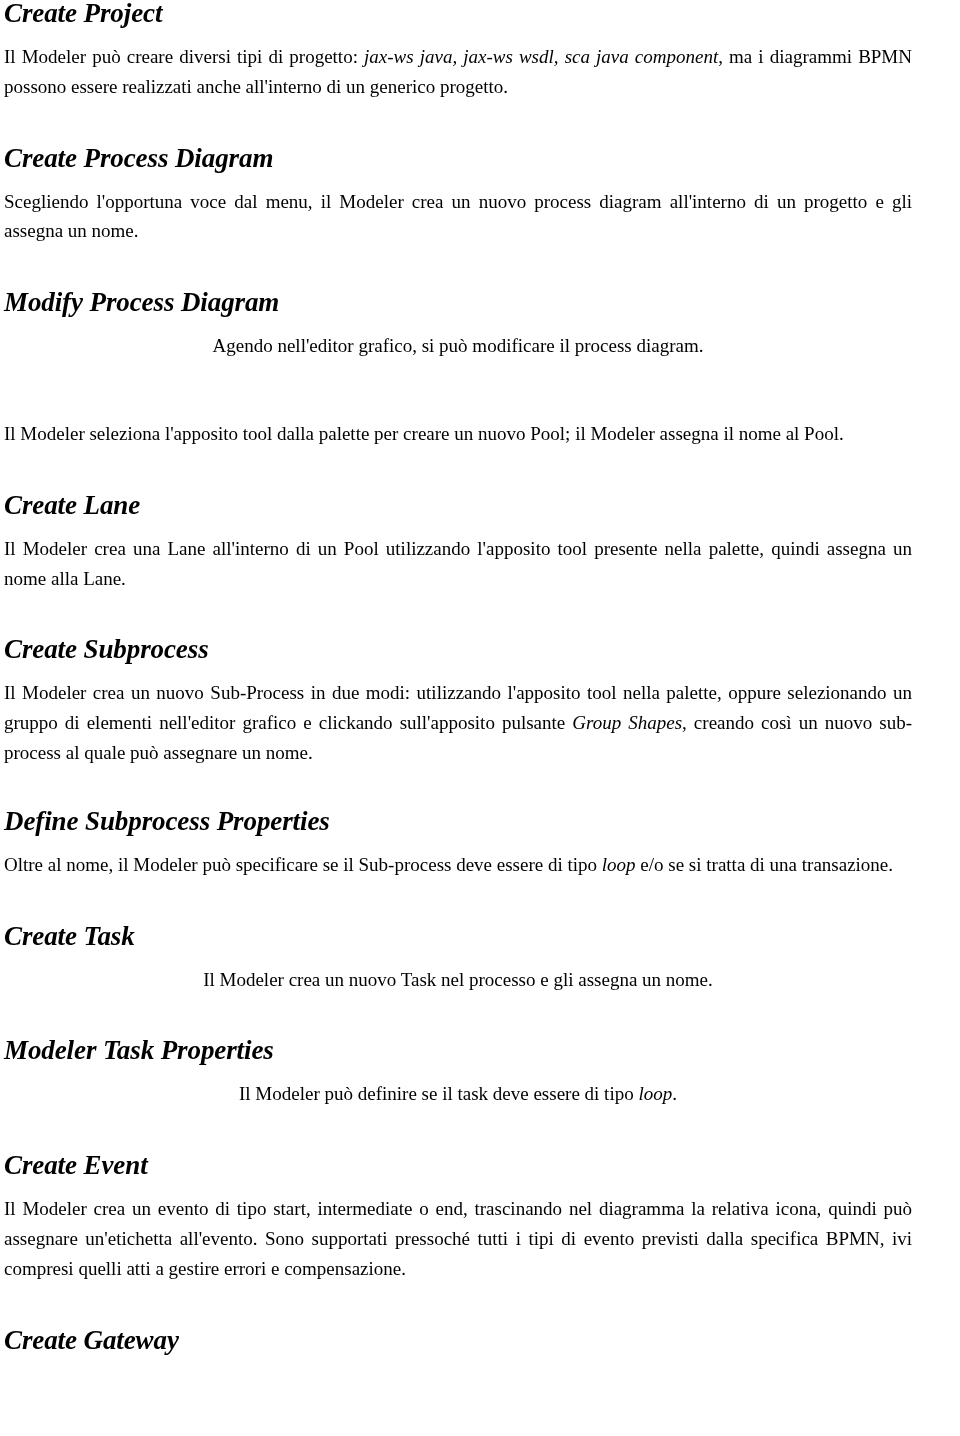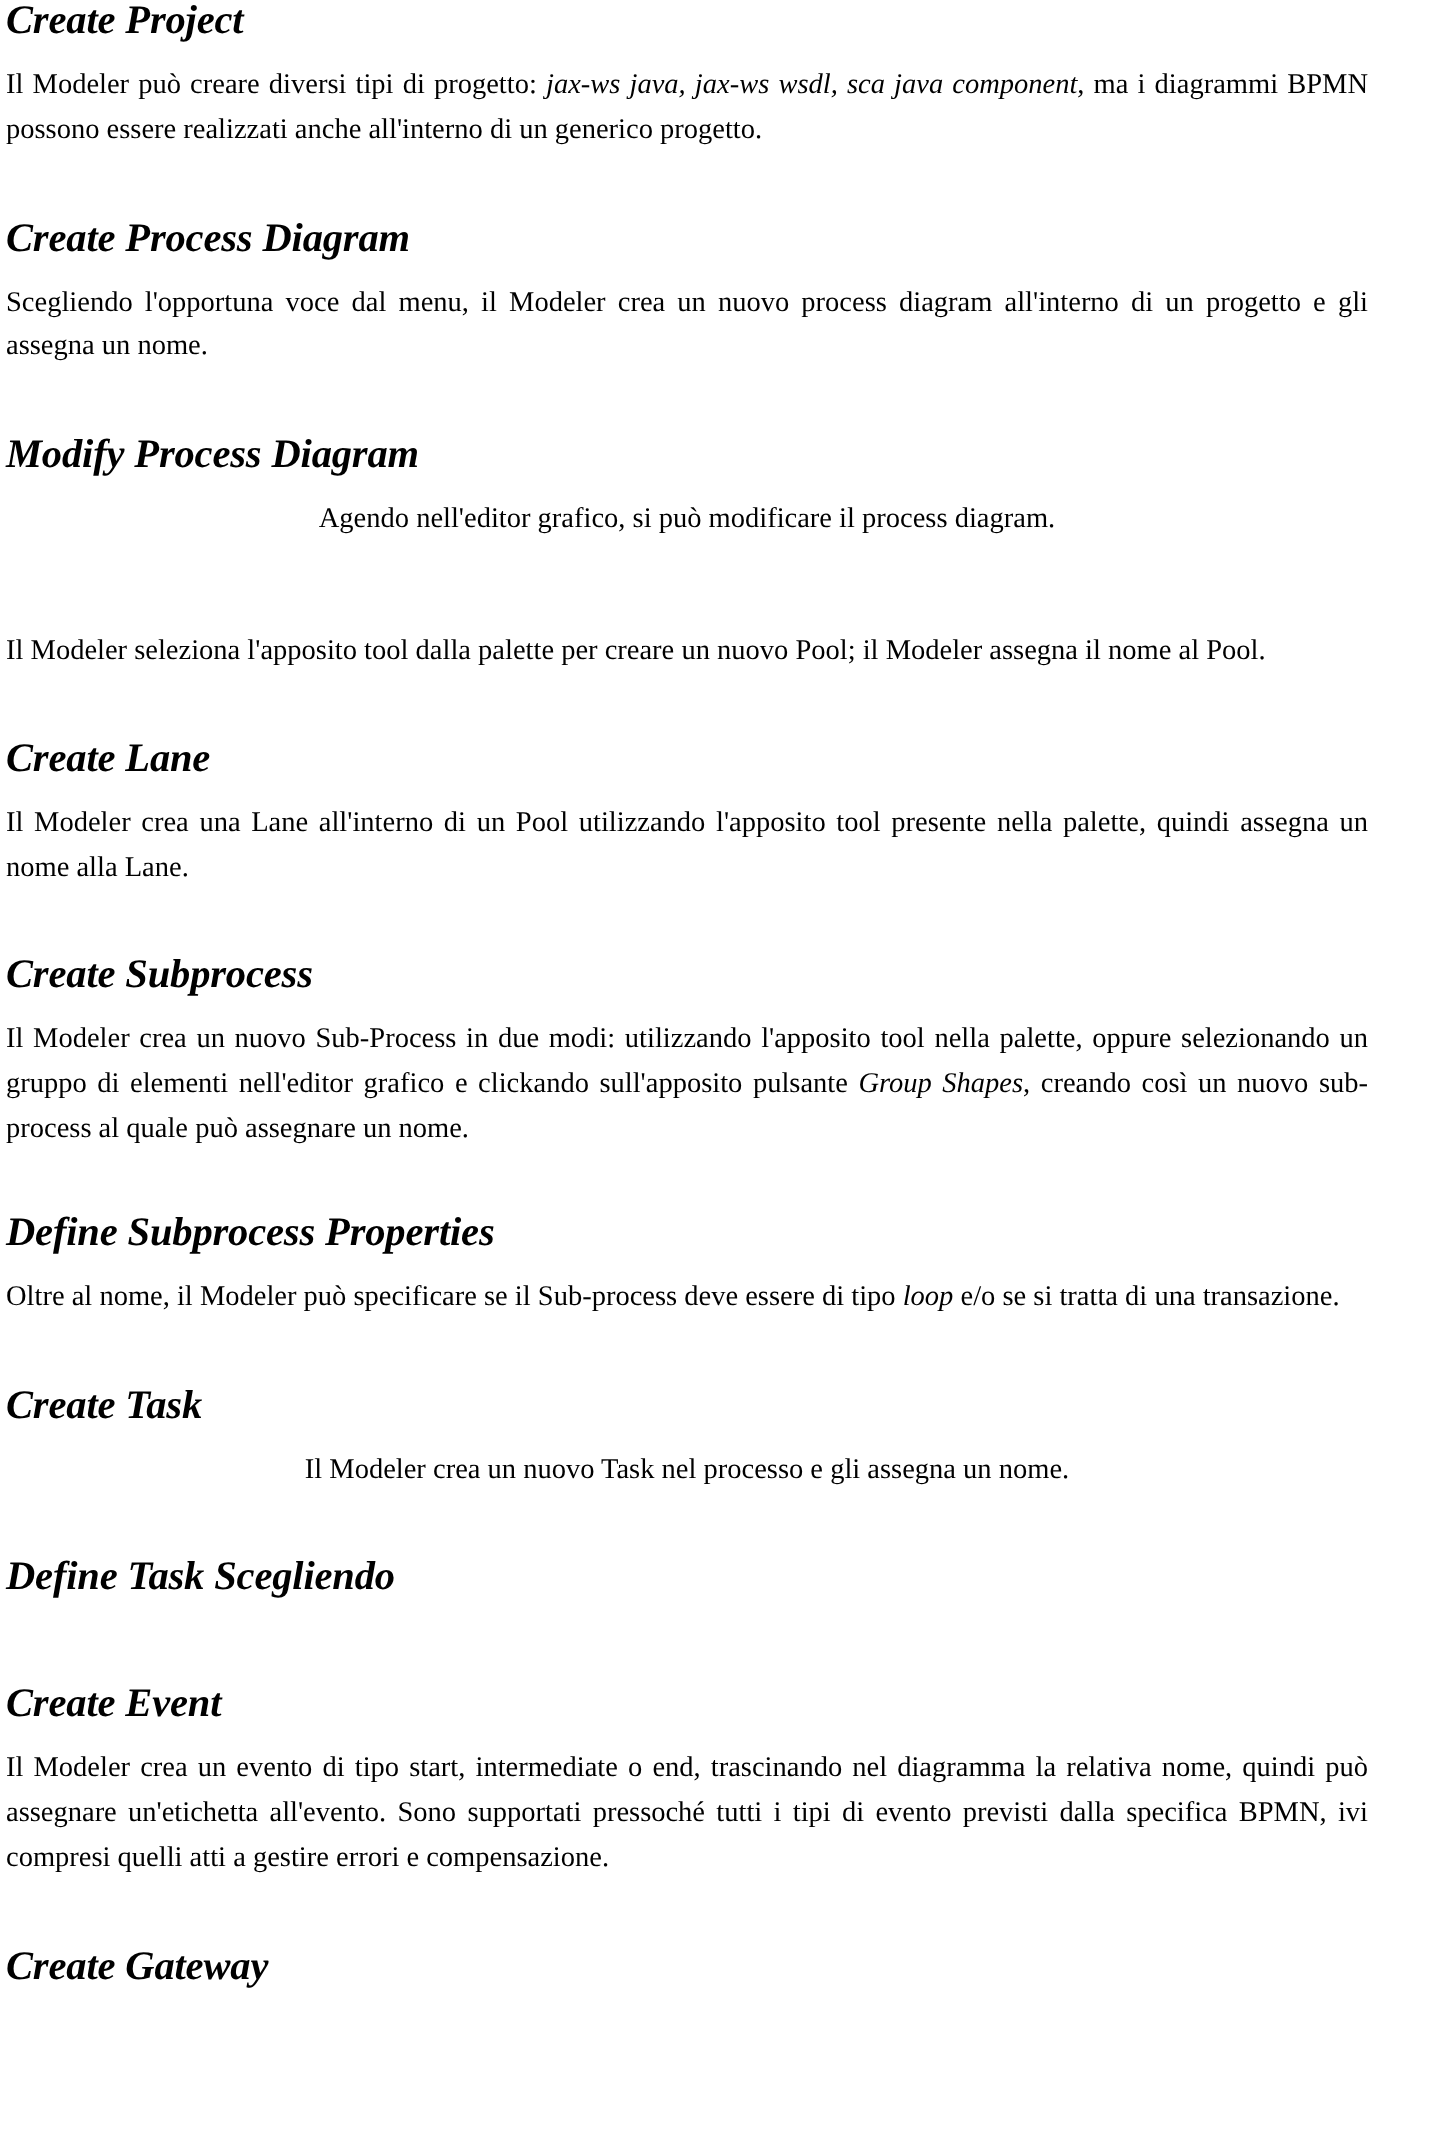--- a/index.html
+++ b/index.html
@@ -123,30 +123,31 @@
 
   <div class="doc-section">
     <h2 class="sec-heading">Create Task</h2>
     <div class="gap-heading-to-body"></div>
     <p class="sec-body nojust">Il Modeler crea un nuovo Task nel processo e gli assegna un nome.</p>
   </div>
 
   <div class="gap-body-to-heading"></div>
 
   <div class="doc-section">
-    <h2 class="sec-heading">Define Task Scegliendo</h2>
+    <h2 class="sec-heading">Modeler Task Properties</h2>
     <div class="gap-heading-to-body"></div>
+    <p class="sec-body nojust">Il Modeler può definire se il task deve essere di tipo <i>loop</i>.</p>
   </div>
 
   <div class="gap-body-to-heading"></div>
 
   <div class="doc-section">
     <h2 class="sec-heading">Create Event</h2>
     <div class="gap-heading-to-body"></div>
-    <p class="sec-body">Il Modeler crea un evento di tipo start, intermediate o end, trascinando nel diagramma la relativa nome, quindi può assegnare un'etichetta all'evento. Sono supportati pressoché tutti i tipi di evento previsti dalla specifica BPMN, ivi compresi quelli atti a gestire errori e compensazione.</p>
+    <p class="sec-body">Il Modeler crea un evento di tipo start, intermediate o end, trascinando nel diagramma la relativa icona, quindi può assegnare un'etichetta all'evento. Sono supportati pressoché tutti i tipi di evento previsti dalla specifica BPMN, ivi compresi quelli atti a gestire errori e compensazione.</p>
   </div>
 
   <div class="gap-body-to-heading"></div>
 
   <div class="doc-section">
     <h2 class="sec-heading">Create Gateway</h2>
 
   </div>
 
 </div>

